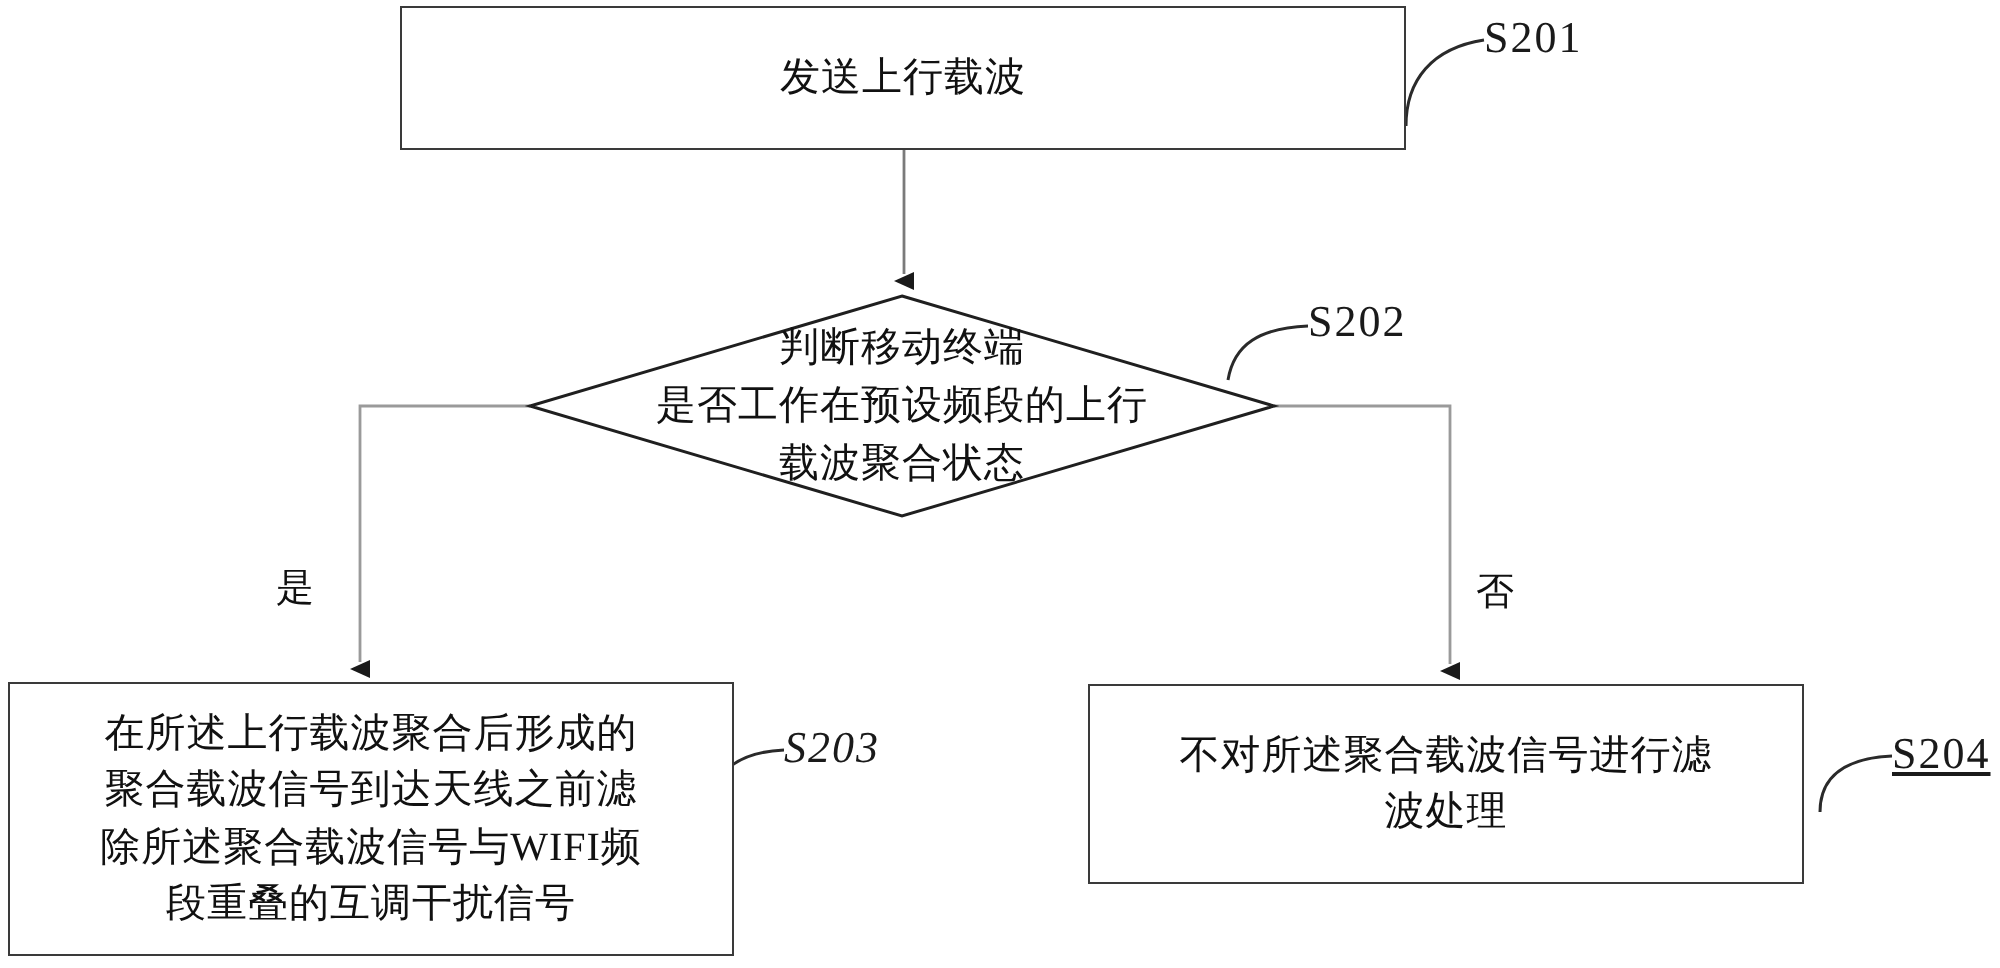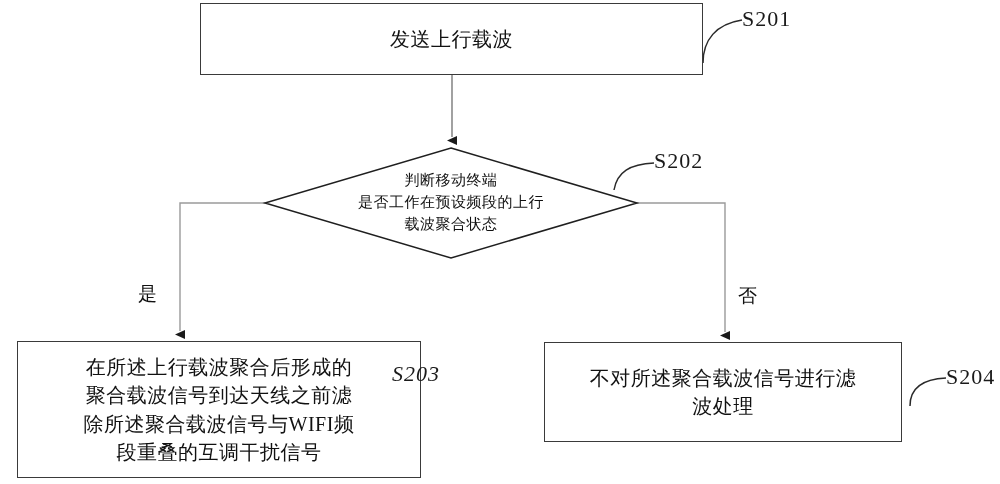--- a/index.html
+++ b/index.html
@@ -47,21 +47,21 @@
   .diamond-text {
     position: absolute;
     left: 0;
     top: 0;
     width: 100%;
     height: 100%;
     display: flex;
     align-items: center;
     justify-content: center;
     text-align: center;
-    font-size: 15px;
+    font-size: 20px;
     line-height: 1.45;
     color: #111111;
     letter-spacing: 0.5px;
     white-space: pre-line;
     pointer-events: none;
   }
   .step-label {
     position: absolute;
     font-size: 22px;
     color: #1a1a1a;
@@ -118,27 +118,27 @@
     </svg>
     <div class="diamond-text">判断移动终端
 是否工作在预设频段的上行
 载波聚合状态</div>
   </div>
   <div class="step-label" style="left:654px; top:148px;">S202</div>
 
   <div class="branch-label" style="left:138px; top:281px;">是</div>
   <div class="branch-label" style="left:738px; top:283px;">否</div>
 
-  <div class="node proc" style="left:17px; top:341px; width:404px; height:137px;">
+  <div class="node proc" style="left:4px; top:341px; width:363px; height:137px;">
     <div class="txt">在所述上行载波聚合后形成的
 聚合载波信号到达天线之前滤
 除所述聚合载波信号与WIFI频
 段重叠的互调干扰信号</div>
   </div>
   <div class="step-label" style="left:392px; top:361px;font-style:italic;">S203</div>
 
   <div class="node proc" style="left:544px; top:342px; width:358px; height:100px;">
     <div class="txt">不对所述聚合载波信号进行滤
 波处理</div>
   </div>
-  <div class="step-label" style="left:946px; top:364px;">S204</div>
+  <div class="step-label" style="left:946px; top:364px;text-decoration:underline;">S204</div>
 
 </div>
 
 </body></html>

